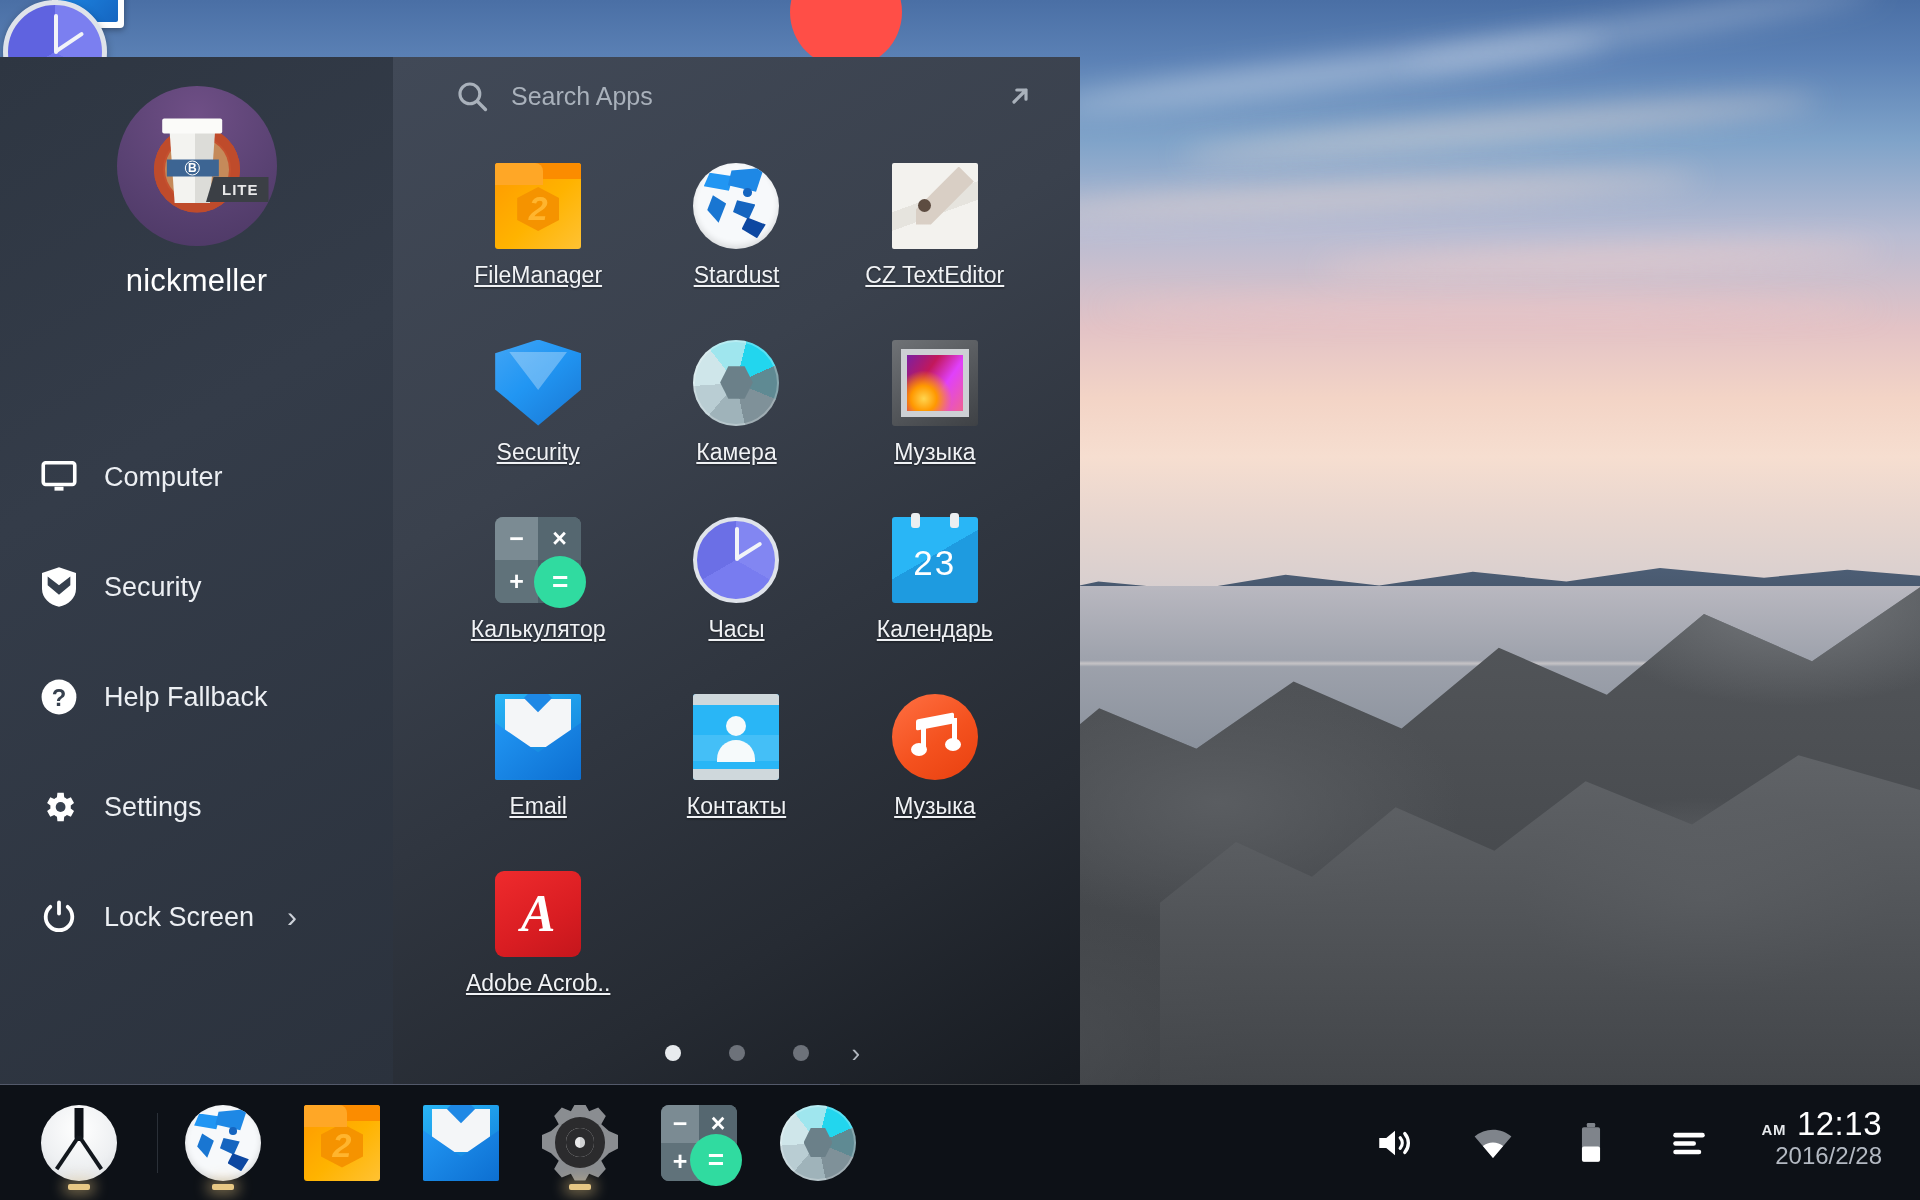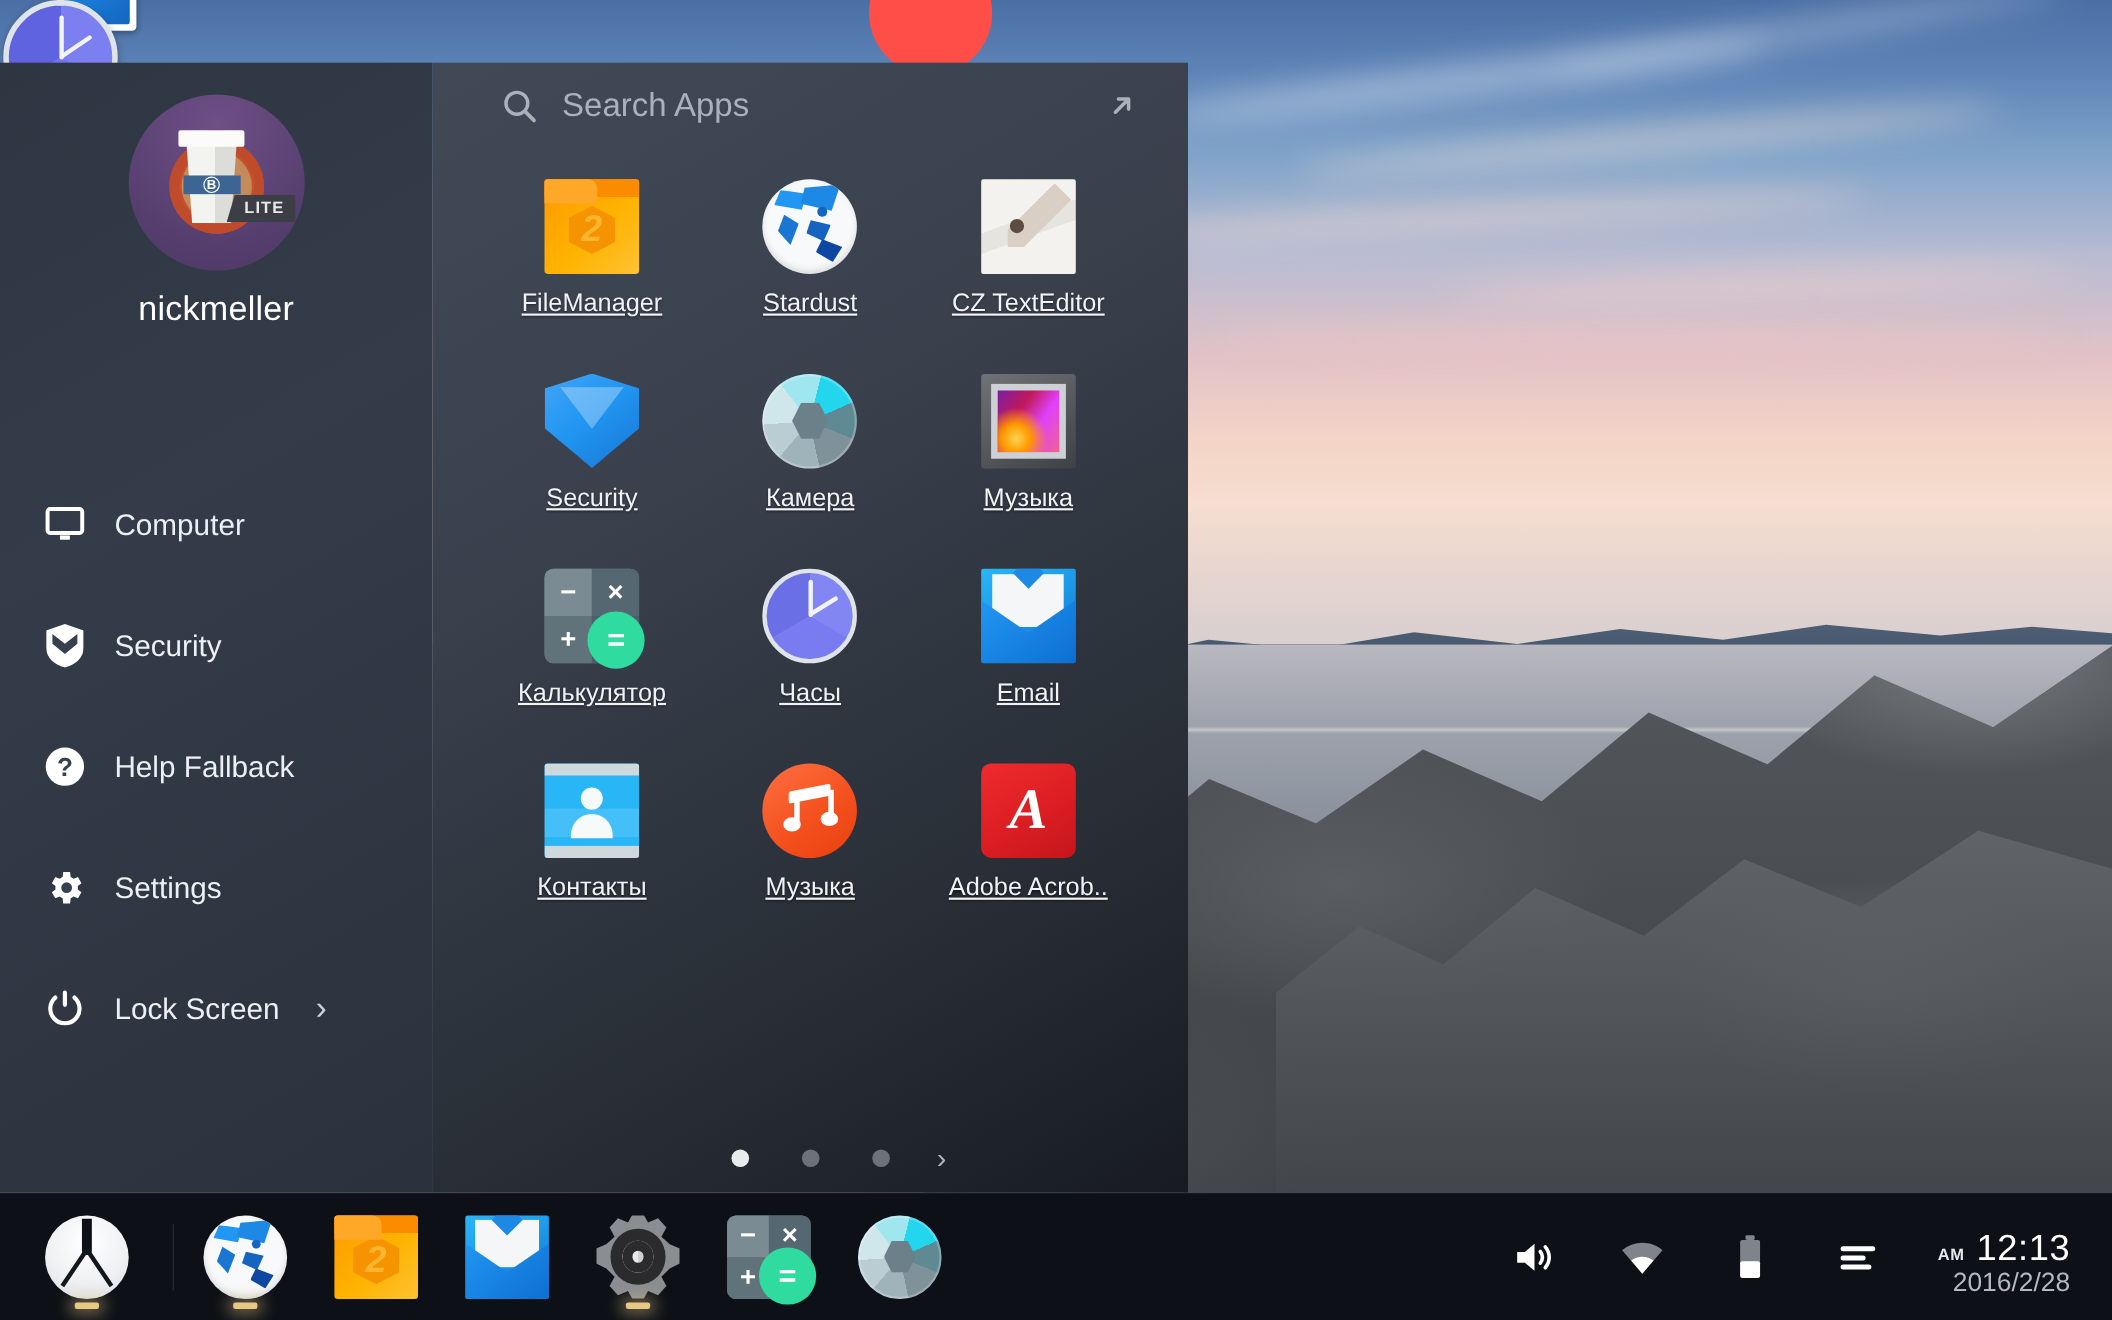--- a/index.html
+++ b/index.html
@@ -169,21 +169,21 @@
     background:linear-gradient(150deg,#414957 0%,#3a414d 35%,#262b33 78%,#171b21 100%);
     display:flex; flex-direction:column; position:relative;
   }
   #search-row {
     height:78px; display:flex; align-items:center; padding:0 28px 0 62px;
     flex:0 0 auto;
   }
   #search-icon { width:34px; height:34px; flex:0 0 auto; }
   #search-input {
     flex:1; background:transparent; border:0; outline:none;
-    color:#b9c0c9; font-size:30px; margin-left:22px;
+    color:#b9c0c9; font-size:25px; margin-left:22px;
     font-family:inherit;
   }
   #search-input::placeholder { color:#a9b1bb; }
   #expand-btn {
     width:44px; height:44px; display:flex; align-items:center; justify-content:center;
     cursor:pointer; flex:0 0 auto; margin-right:10px;
   }
 
   #app-grid {
     flex:1; display:grid;
@@ -469,21 +469,21 @@
     width:9px; height:44%; background:#0d1117; border-radius:0 0 4px 4px;
   }
   .ic-launcher .lx{
     position:absolute; left:50%; top:42%; width:4px; height:52%;
     background:#12171d; transform-origin:top center;
   }
   .ic-launcher .lx.a{ transform:translateX(-50%) rotate(34deg); }
   .ic-launcher .lx.b{ transform:translateX(-50%) rotate(-34deg); }
 
   #tb-right {
-    margin-left:auto; display:flex; align-items:flex-end; padding-right:24px; gap:14px;
+    margin-left:auto; display:flex; align-items:flex-start; padding-right:24px; gap:14px;
   }
   .tray-btn {
     width:74px; height:74px; display:flex; align-items:center; justify-content:center;
     cursor:pointer; margin-left:10px;
   }
   #clock-box {
     margin-left:22px; margin-right:14px; text-align:right; cursor:pointer;
     display:flex; flex-direction:column; align-items:flex-end; line-height:1.08;
   }
   #clock-top { display:flex; align-items:baseline; gap:11px; }
@@ -665,20 +665,28 @@
           <span class="eq">=</span>
         </div>
         <div class="app-lbl">Калькулятор</div>
       </div>
 
       <div class="app">
         <div class="app-ico ic-clock"></div>
         <div class="app-lbl">Часы</div>
       </div>
 
+      <div class="app">
+        <div class="app-ico ic-calendar">
+          <span class="ring r1"></span>
+            <span class="ring r2"></span>
+          <span class="d">23</span>
+        </div>
+        <div class="app-lbl">Календарь</div>
+      </div>
 
       <div class="app">
         <div class="app-ico ic-mail">
             <i></i>
           </div>
         <div class="app-lbl">Email</div>
       </div>
 
       <div class="app">
         <div class="app-ico ic-contacts">

